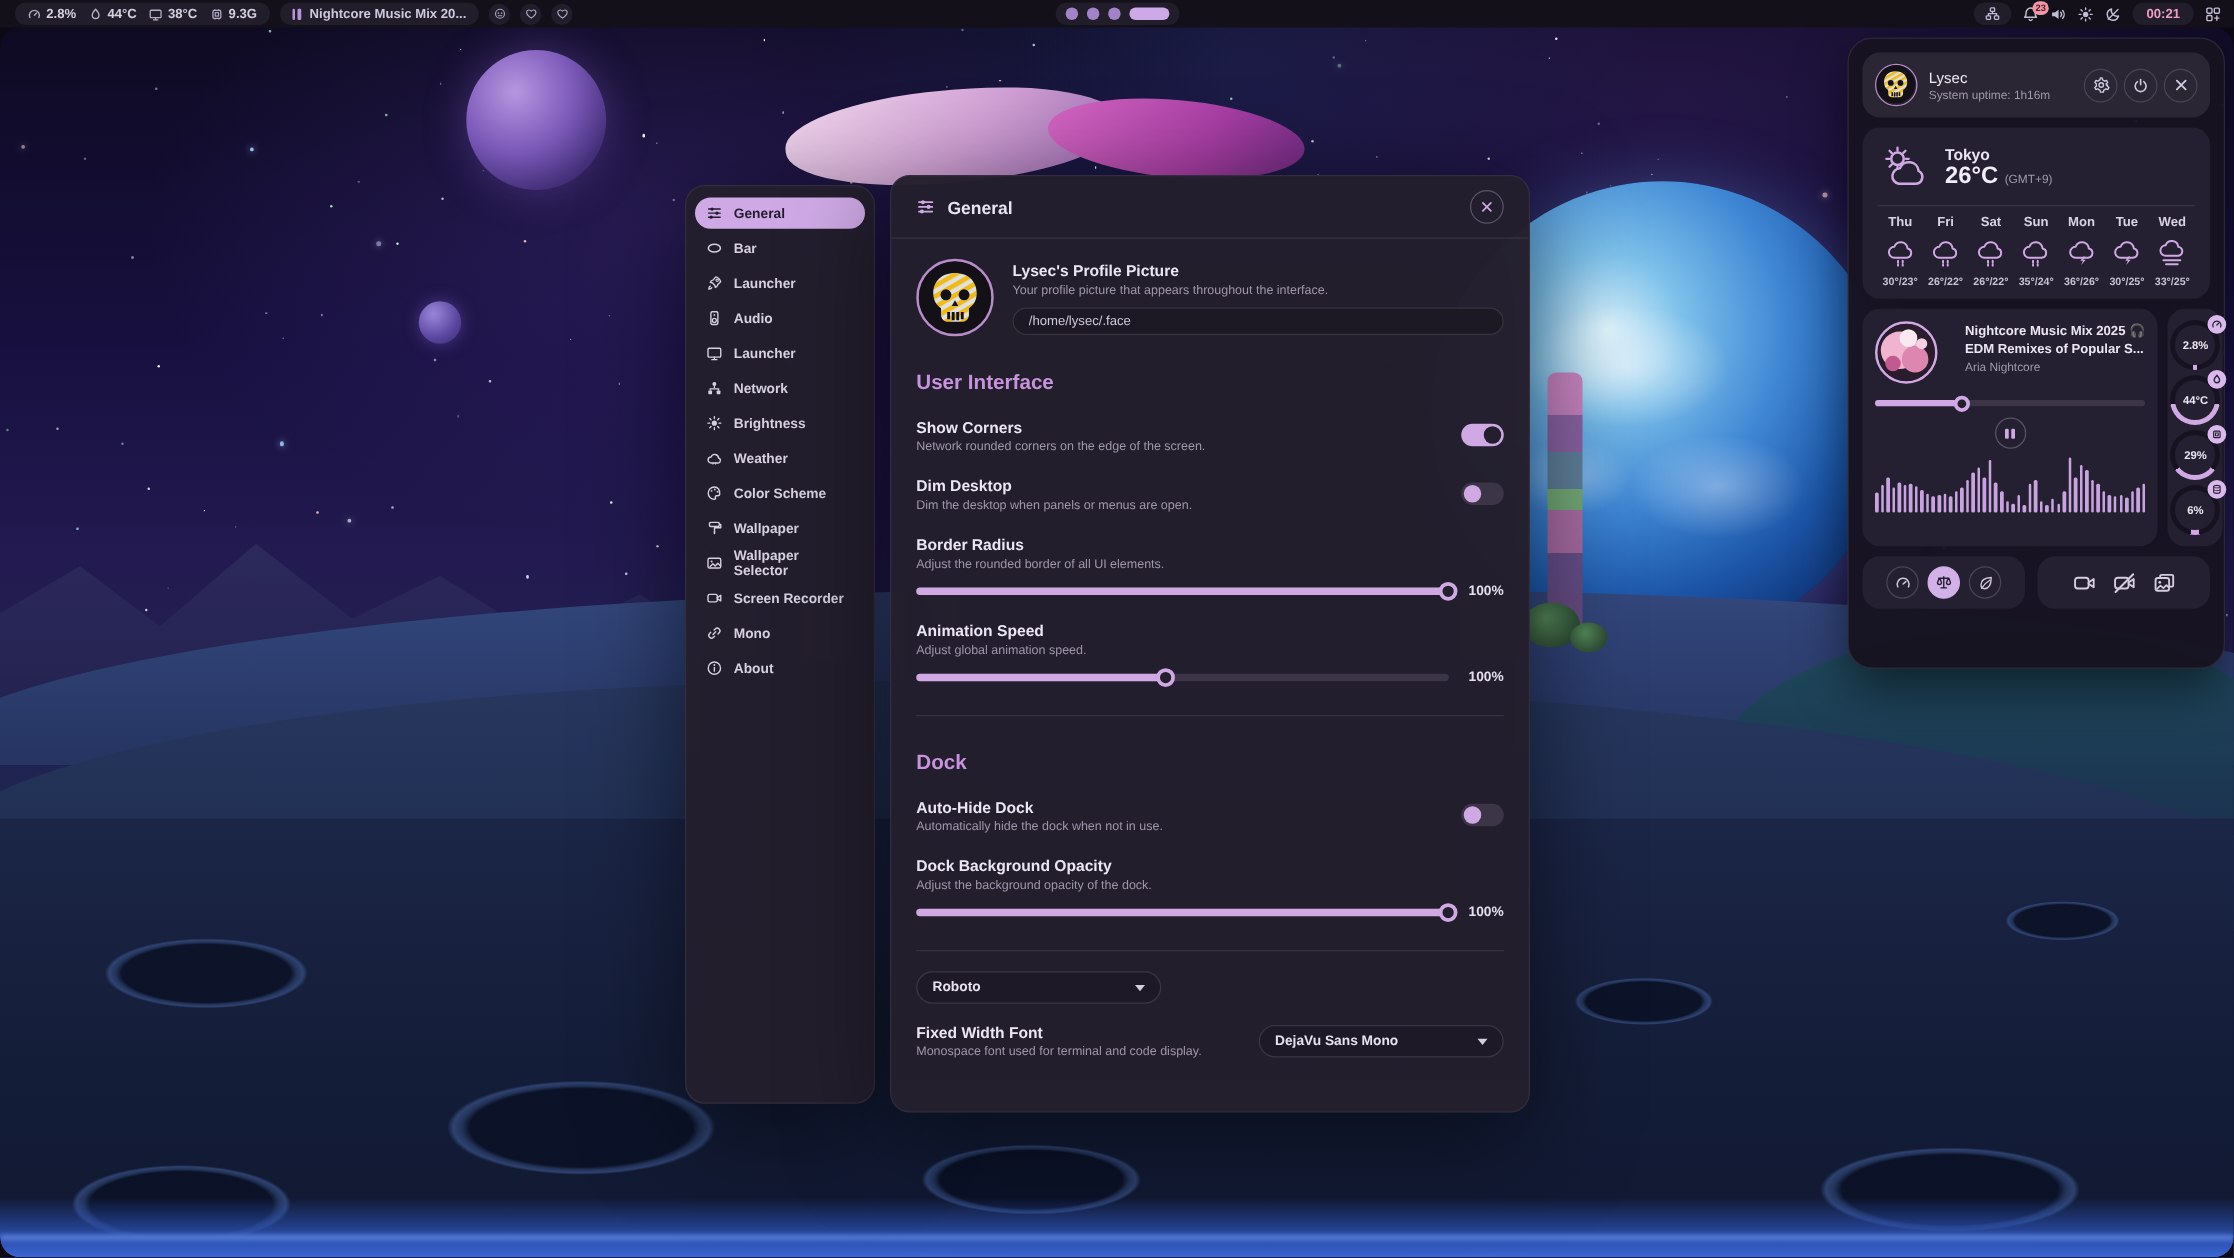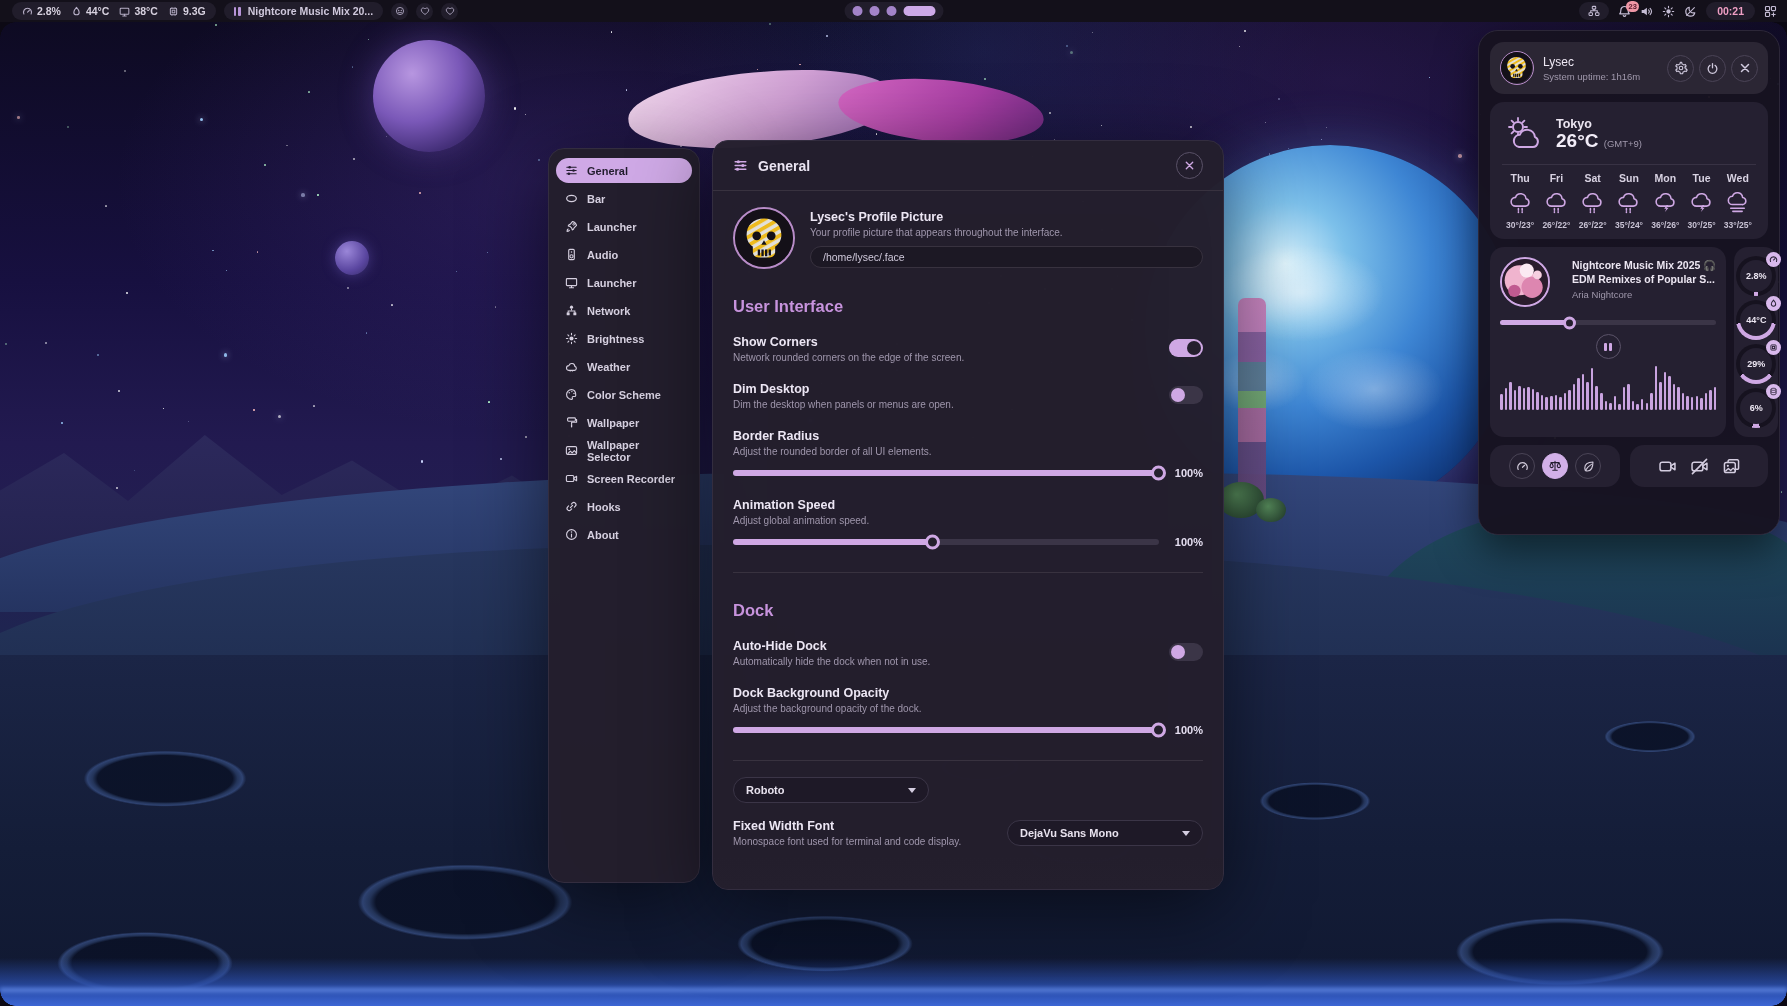--- a/index.html
+++ b/index.html
@@ -594,21 +594,21 @@
       <svg width="13" height="13" viewBox="0 0 14 14">
           <rect x="1.5" y="3.8" width="8" height="6.4" rx="1.4" fill="none" stroke="currentColor" stroke-width="1.2"></rect>
           <path d="M9.5 6.6l3-2v4.8l-3-2z" fill="none" stroke="currentColor" stroke-width="1.2" stroke-linejoin="round"></path>
         </svg>
       <span>Screen Recorder</span>
     </div>
     <div class="side-item">
       <svg width="13" height="13" viewBox="0 0 14 14">
           <path d="M5.8 8.2l2.4-2.4M6.8 4.4l1-1a2.33 2.33 0 013.3 3.3l-1 1M7.2 9.6l-1 1a2.33 2.33 0 01-3.3-3.3l1-1" fill="none" stroke="currentColor" stroke-width="1.2" stroke-linecap="round"></path>
         </svg>
-      <span>Hooks</span>
+      <span>Mono</span>
     </div>
     <div class="side-item">
       <svg width="13" height="13" viewBox="0 0 14 14">
           <circle cx="7" cy="7" r="5.3" fill="none" stroke="currentColor" stroke-width="1.2"></circle>
           <path d="M7 6.4v3.2" stroke="currentColor" stroke-width="1.2" stroke-linecap="round"></path>
           <circle cx="7" cy="4.3" r="0.8" fill="currentColor"></circle>
         </svg>
       <span>About</span>
     </div>
   </div>

